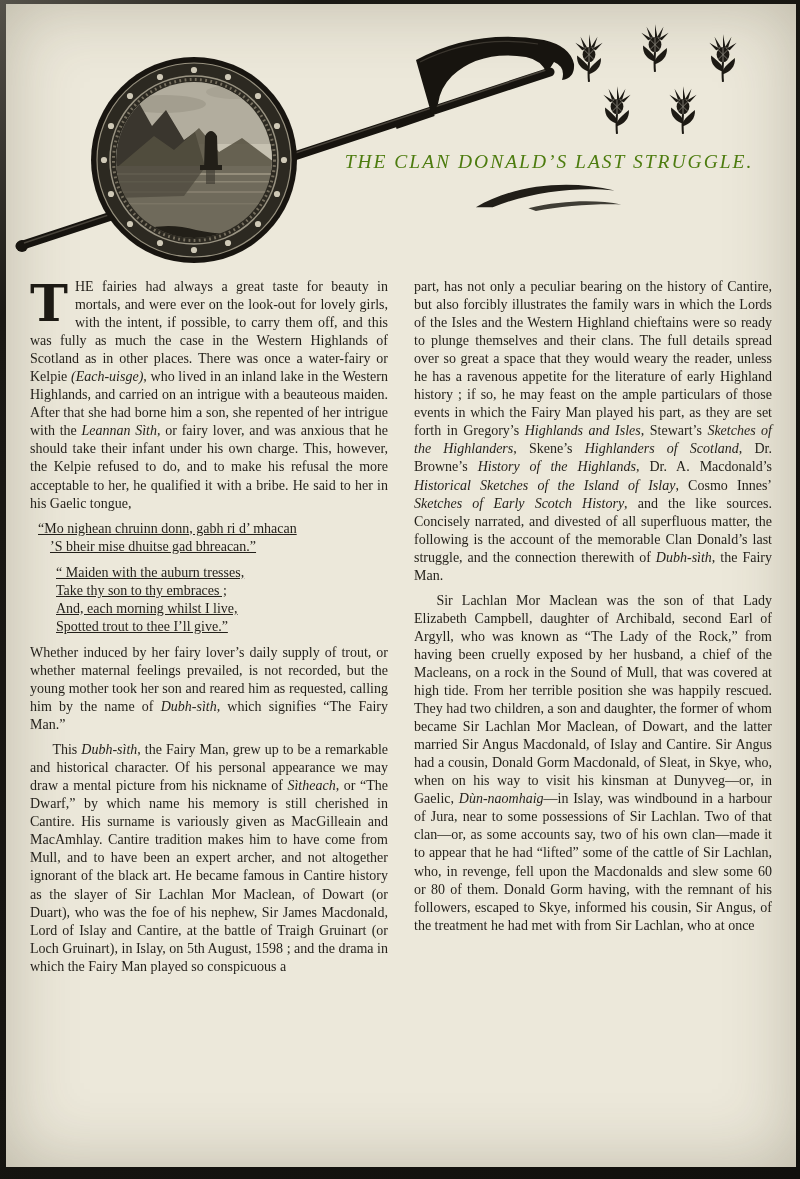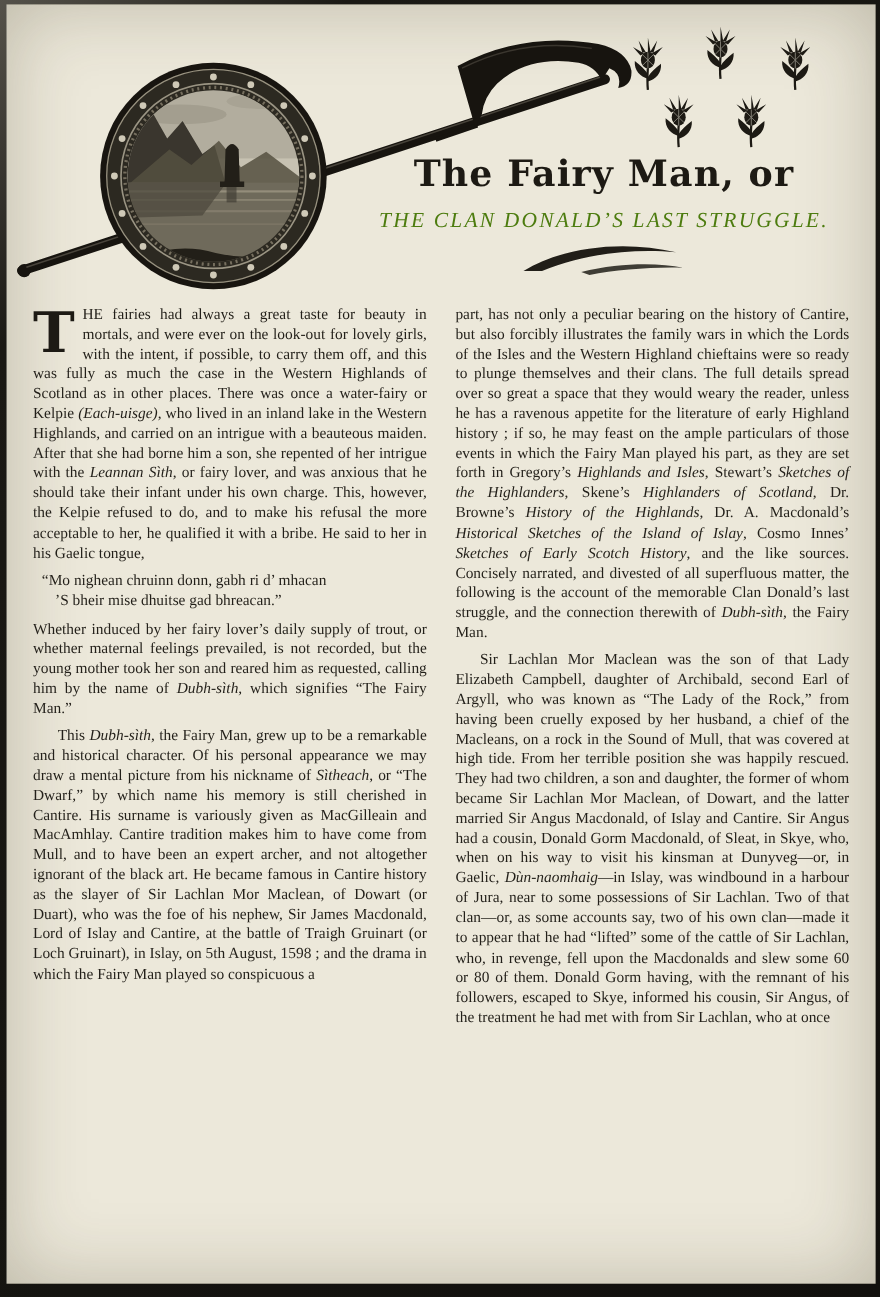--- a/index.html
+++ b/index.html
@@ -41,21 +41,21 @@
   }
   .flourish { margin-top:6px; }
   .columns { display:flex; gap:26px; margin-top:10px; }
   .col { flex:1; min-width:0; font-size:14px; line-height:1.29; text-align:justify; }
   .para { margin:0 0 7px; }
   .para.indent { text-indent:1.6em; }
   .dropcap {
     float:left; font-family:"DejaVu Serif",serif; font-weight:bold;
     font-size:51px; line-height:44px; padding:3px 7px 0 0; color:#1d1a14;
   }
-  .verse { margin:3px 0 8px; text-align:left; }
+  .verse { margin:3px 0 8px; text-align:left;text-decoration:underline; }
   .verse-line { white-space:nowrap; }
   .verse.hang .verse-line + .verse-line { margin-left:12px; }
   i { font-style:italic; }
 </style>
 </head>
 <body>
 
 <svg width="0" height="0" style="position:absolute" aria-hidden="true">
   <defs>
     <g id="thistle-sym">
@@ -144,37 +144,42 @@
           </svg>
         <svg class="thistle" style="left:34px;top:64px" width="34" height="52" viewBox="0 0 40 60">
             <use href="#thistle-sym"></use>
           </svg>
         <svg class="thistle" style="left:100px;top:64px" width="34" height="52" viewBox="0 0 40 60">
             <use href="#thistle-sym"></use>
           </svg>
       </div>
 
       <div class="title-block">
-        <h1 class="article-title">The Fairy Man, or</h1>
         <h2 class="article-subtitle">THE CLAN DONALD’S LAST STRUGGLE.</h2>
         <svg class="flourish" width="150" height="34" viewBox="0 0 160 36">
           <path d="M2,30 C42,6 100,0 150,12 C110,8 62,13 20,30 Z" fill="#211e18"></path>
           <path d="M58,31 C96,22 132,22 157,27 C128,26 92,29 66,34 Z" fill="#211e18" opacity="0.85"></path>
         </svg>
       </div>
 
     </div>
 
     <div class="columns">
       <div class="col" id="col-left">
           <p class="para"><span class="dropcap">T</span><span>HE fairies had always a great taste for beauty in mortals, and were ever on the look-out for lovely girls, with the intent, if possible, to carry them off, and this was fully as much the case in the Western Highlands of Scotland as in other places.  There was once a water-fairy or Kelpie </span><i>(Each-uisge)</i><span>, who lived in an inland lake in the Western Highlands, and carried on an intrigue with a beauteous maiden.  After that she had borne him a son, she repented of her intrigue with the </span><i>Leannan Sìth</i><span>, or fairy lover, and was anxious that he should take their infant under his own charge.  This, however, the Kelpie refused to do, and to make his refusal the more acceptable to her, he qualified it with a bribe.  He said to her in his Gaelic tongue,</span></p>
           <div class="verse hang" style="margin-left: 8px;">
             <div class="verse-line">“Mo nighean chruinn donn, gabh ri d’ mhacan</div>
             <div class="verse-line">’S bheir mise dhuitse gad bhreacan.”</div>
           </div>
+          <div class="verse" style="margin-left: 26px;">
+            <div class="verse-line">“ Maiden with the auburn tresses,</div>
+            <div class="verse-line">Take thy son to thy embraces ;</div>
+            <div class="verse-line">And, each morning whilst I live,</div>
+            <div class="verse-line">Spotted trout to thee I’ll give.”</div>
+          </div>
           <p class="para"><span>Whether induced by her fairy lover’s daily supply of trout, or whether maternal feelings prevailed, is not recorded, but the young mother took her son and reared him as requested, calling him by the name of </span><i>Dubh-sìth</i><span>, which signifies “The Fairy Man.”</span></p>
           <p class="para indent"><span>This </span><i>Dubh-sìth</i><span>, the Fairy Man, grew up to be a remarkable and historical character.  Of his personal appearance we may draw a mental picture from his nickname of </span><i>Sìtheach</i><span>, or “The Dwarf,” by which name his memory is still cherished in Cantire.  His surname is variously given as MacGilleain and MacAmhlay.  Cantire tradition makes him to have come from Mull, and to have been an expert archer, and not altogether ignorant of the black art.  He became famous in Cantire history as the slayer of Sir Lachlan Mor Maclean, of Dowart (or Duart), who was the foe of his nephew, Sir James Macdonald, Lord of Islay and Cantire, at the battle of Traigh Gruinart (or Loch Gruinart), in Islay, on 5th August, 1598 ; and the drama in which the Fairy Man played so conspicuous a</span></p>
         </div>
       <div class="col" id="col-right">
           <p class="para"><span>part, has not only a peculiar bearing on the history of Cantire, but also forcibly illustrates the family wars in which the Lords of the Isles and the Western Highland chieftains were so ready to plunge themselves and their clans.  The full details spread over so great a space that they would weary the reader, unless he has a ravenous appetite for the literature of early Highland history ; if so, he may feast on the ample particulars of those events in which the Fairy Man played his part, as they are set forth in Gregory’s </span><i>Highlands and Isles</i><span>, Stewart’s </span><i>Sketches of the Highlanders</i><span>, Skene’s </span><i>Highlanders of Scotland</i><span>, Dr. Browne’s </span><i>History of the Highlands</i><span>, Dr. A. Macdonald’s </span><i>Historical Sketches of the Island of Islay</i><span>, Cosmo Innes’ </span><i>Sketches of Early Scotch History</i><span>, and the like sources.  Concisely narrated, and divested of all superfluous matter, the following is the account of the memorable Clan Donald’s last struggle, and the connection therewith of </span><i>Dubh-sìth</i><span>, the Fairy Man.</span></p>
           <p class="para indent"><span>Sir Lachlan Mor Maclean was the son of that Lady Elizabeth Campbell, daughter of Archibald, second Earl of Argyll, who was known as “The Lady of the Rock,” from having been cruelly exposed by her husband, a chief of the Macleans, on a rock in the Sound of Mull, that was covered at high tide.  From her terrible position she was happily rescued.  They had two children, a son and daughter, the former of whom became Sir Lachlan Mor Maclean, of Dowart, and the latter married Sir Angus Macdonald, of Islay and Cantire.  Sir Angus had a cousin, Donald Gorm Macdonald, of Sleat, in Skye, who, when on his way to visit his kinsman at Dunyveg—or, in Gaelic, </span><i>Dùn-naomhaig</i><span>—in Islay, was windbound in a harbour of Jura, near to some possessions of Sir Lachlan.  Two of that clan—or, as some accounts say, two of his own clan—made it to appear that he had “lifted” some of the cattle of Sir Lachlan, who, in revenge, fell upon the Macdonalds and slew some 60 or 80 of them.  Donald Gorm having, with the remnant of his followers, escaped to Skye, informed his cousin, Sir Angus, of the treatment he had met with from Sir Lachlan, who at once</span></p>
         </div>
     </div>
 
   </div>

